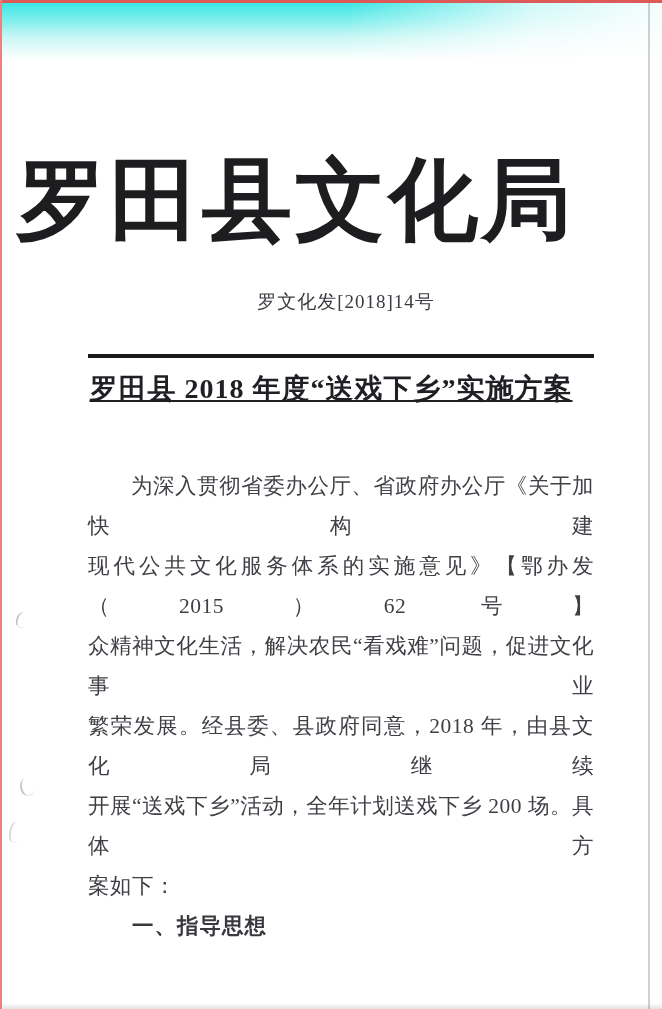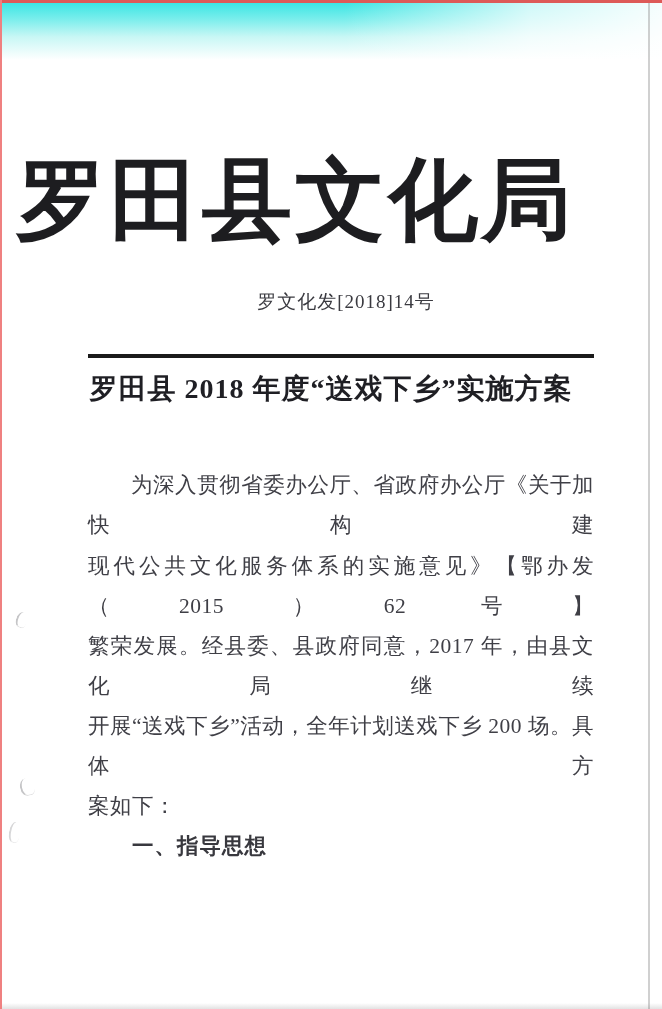--- a/index.html
+++ b/index.html
@@ -42,31 +42,32 @@
     color:#3a3a40;
     padding-left:15px;
   }
   .rule{position:absolute;top:354px;left:88px;width:506px;height:4px;background:#1a1a1a;z-index:3;}
   .doc-title{
     position:absolute;top:370px;left:0;width:662px;z-index:3;
     text-align:center;
     font-size:28px;line-height:38px;font-weight:bold;
     letter-spacing:1px;
     color:#1f1f24;
+    text-decoration:underline;
   }
 
   
   .body-text{
     position:absolute;top:466px;left:88px;width:506px;z-index:3;
     font-size:21.5px;line-height:40px;
     color:#3f3f46;
     letter-spacing:0.5px;
   }
   .line{width:100%;text-align:justify;text-align-last:justify;}
-  .line.indent{text-indent:2em;font-family:Liberation Mono, monospace;}
+  .line.indent{text-indent:2em;}
   .line.last{text-align:left;text-align-last:left;}
   .sect-heading{
     font-family:"Liberation Sans","DejaVu Sans",sans-serif;
     font-weight:bold;
     color:#38383e;
     font-size:21.5px;line-height:40px;
     margin-left:44px;
     letter-spacing:1px;
   }
 </style>
@@ -88,21 +89,22 @@
 
   <div class="doc-number">罗文化发[2018]14号</div>
 
   <div class="rule"></div>
 
   <div class="doc-title">罗田县 2018 年度“送戏下乡”实施方案</div>
 
   <div class="body-text">
     <div class="line indent">为深入贯彻省委办公厅、省政府办公厅《关于加快构建</div>
     <div class="line">现代公共文化服务体系的实施意见》【鄂办发（2015）62 号】</div>
-    <div class="line">繁荣发展。经县委、县政府同意，2017 年，由县文化局继续</div>
+    <div class="line">众精神文化生活，解决农民“看戏难”问题，促进文化事业</div>
+    <div class="line">繁荣发展。经县委、县政府同意，2018 年，由县文化局继续</div>
     <div class="line">开展“送戏下乡”活动，全年计划送戏下乡 200 场。具体方</div>
     <div class="line last">案如下：</div>
 
     <div class="sect-heading">一、指导思想</div>
 
   </div>
 
 </div>
 
 </body></html>

